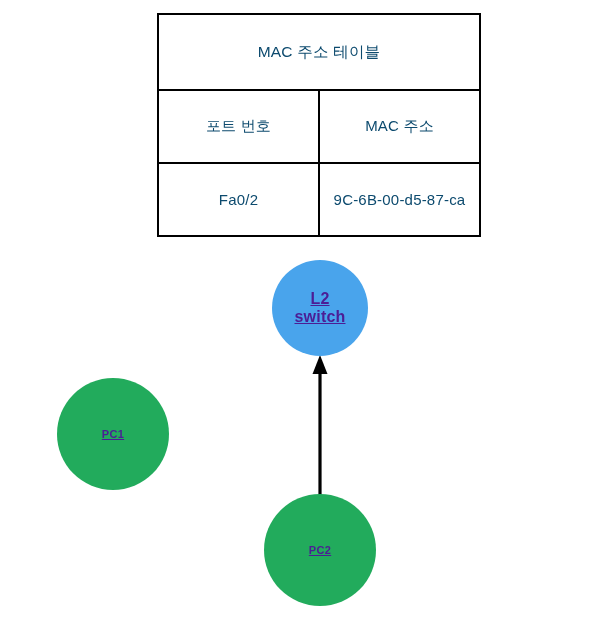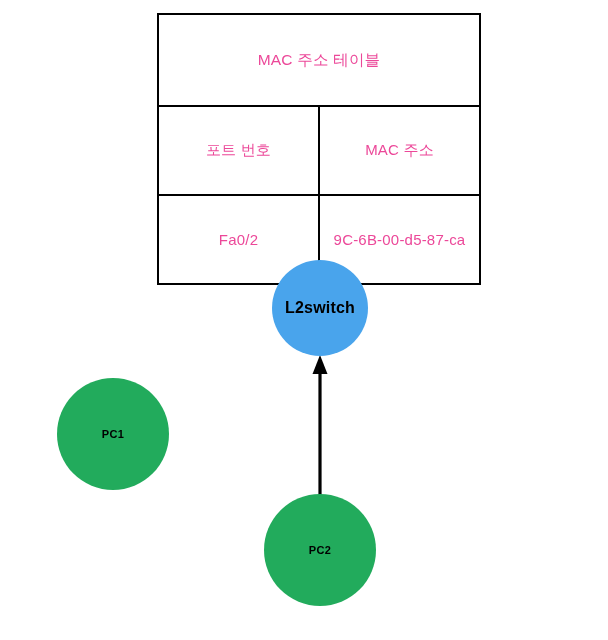--- a/index.html
+++ b/index.html
@@ -27,52 +27,53 @@
     top: 13px;
     width: 324px;
     border-collapse: collapse;
     background: #ffffff;
     table-layout: fixed;
   }
   .mac-table td {
     border: 2.5px solid #000000;
     text-align: center;
     vertical-align: middle;
-    color: #ec4899;
+    color: #0c4a6e;
     font-size: 15px;
     font-weight: 400;
     height: 55px;
-    padding: 16px 4px;
+    padding: 8px 4px;
     letter-spacing: 0.2px;
   }
   .mac-table td.title-cell {
     height: 58px;
     font-size: 15.5px;
   }
   .col-port {
     width: 108px;
   }
   .col-mac {
     width: 216px;
     margin-top: 44px;
   }
 
   
   .node {
     position: absolute;
     border-radius: 50%;
     display: flex;
-    flex-direction: row;
+    flex-direction: column;
     align-items: center;
     justify-content: center;
-    color: #000000;
+    color: #4c1d95;
     font-weight: bold;
     text-align: center;
     line-height: 1.12;
     user-select: none;
+    text-decoration: underline;
   }
   .node-pc {
     width: 112px;
     height: 112px;
     background: #22ab5c;
     font-size: 11px;
     letter-spacing: 0.3px;
   }
   .node-switch {
     width: 96px;

